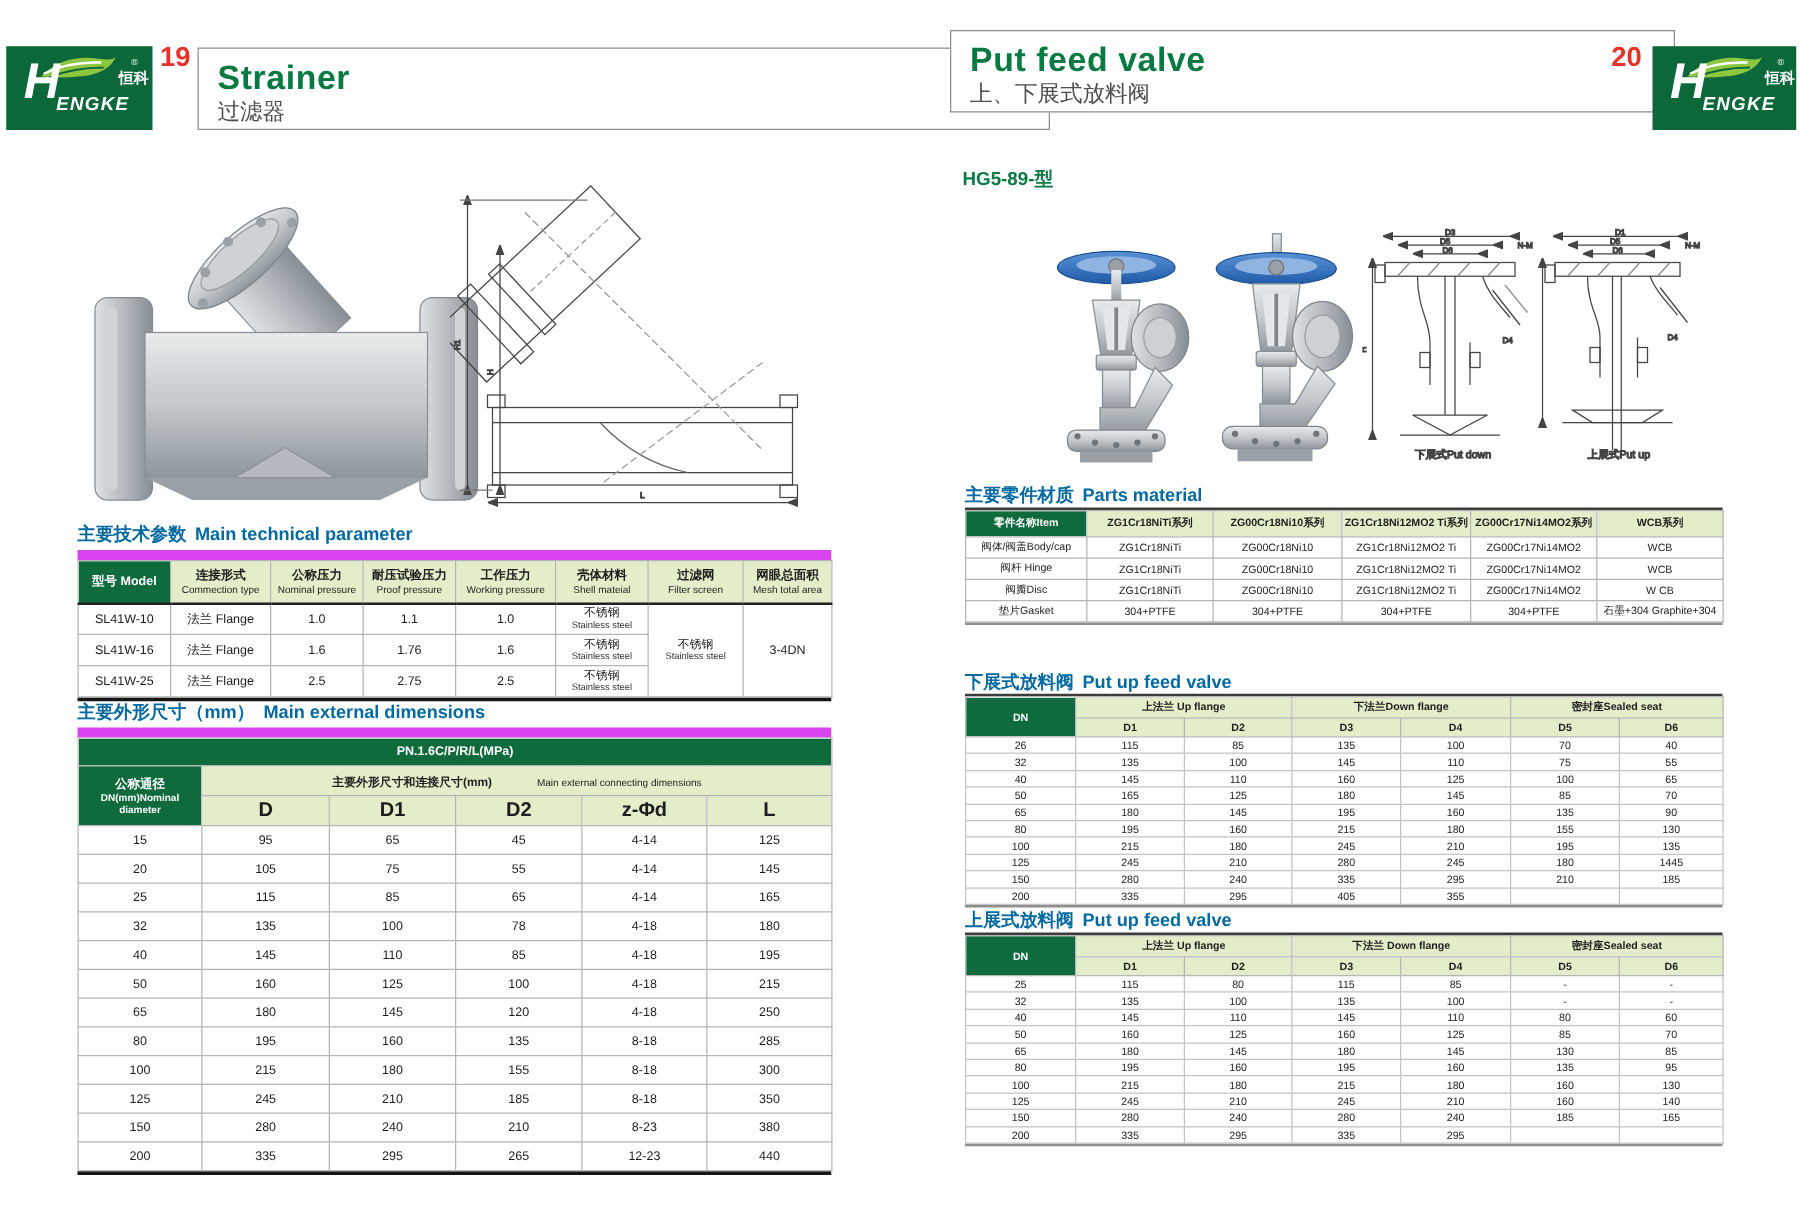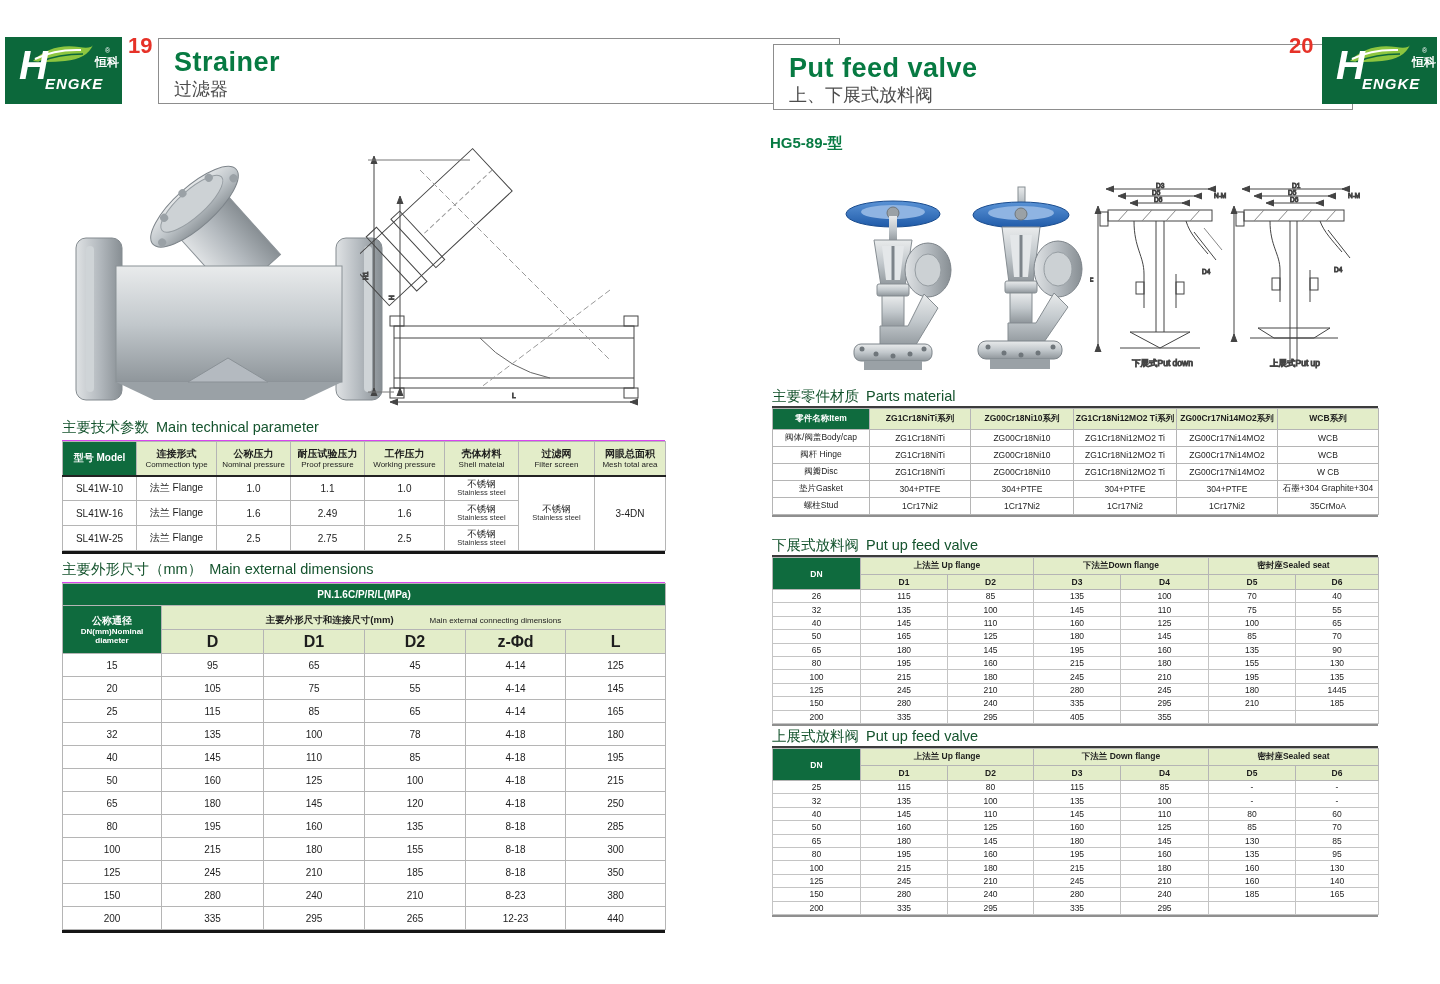--- a/index.html
+++ b/index.html
@@ -10,27 +10,27 @@
   .logo-box { background:#0c683b; overflow:hidden; }
   .logo-h { position:absolute; left:14px; top:6px; color:#ffffff; font-size:40px; font-weight:bold; font-style:italic; }
   .logo-rest { position:absolute; left:40px; top:38px; color:#ffffff; font-size:15px; font-weight:bold; font-style:italic; letter-spacing:1px; }
   .logo-zh { position:absolute; left:90px; top:17px; color:#ffffff; font-size:12px; font-weight:bold; }
   .logo-reg { position:absolute; left:100px; top:10px; color:#ffffff; font-size:7px; }
   .pageno { color:#e63228; font-weight:bold; font-size:22px; }
   .title-box { border:1px solid #8d8d8d; background:#fff; padding:9px 0 0 15px; }
   .h-title-en { color:#077a42; font-weight:bold; font-size:27px; letter-spacing:0.5px; line-height:28px; }
   .h-title-zh { color:#4d4d4d; font-size:18px; margin-top:1px; }
 
-  .sec-title { color:#14532d; font-weight:normal; font-size:14.5px; white-space:nowrap; }
+  .sec-title { color:#0369a1; font-weight:bold; font-size:14.5px; white-space:nowrap; }
   .sec-title .en { margin-left:7px; }
   .model-label { color:#077a42; font-weight:bold; font-size:15px; }
 
   table { border-collapse:collapse; table-layout:fixed; width:100%; }
   td, th { border:1px solid #b5b5b5; text-align:center; vertical-align:middle; padding:0 1px; color:#1d1d1d; overflow:hidden; }
-  .tblwrap { border-top:1px solid #d946ef; border-bottom:3px solid #161616; }
+  .tblwrap { border-top:8px solid #d946ef; border-bottom:3px solid #161616; }
   .tblwrap-r { border-top:2px solid #3c3c3c; border-bottom:2px solid #8f8f8f; }
   .hg { background:#0f6b3e; color:#ffffff; font-weight:bold; font-size:10px; }
   .hl { background:#e3edc9; }
   .th2 .zh { display:block; font-size:10px; font-weight:bold; line-height:12px; }
   .th2 .en { display:block; font-size:8px; font-weight:normal; line-height:9px; }
 
   #tech-table tr { height:25px; }
   #tech-table tr.hdr { height:34px; }
   #tech-table tr.hdr th { border-bottom:2px solid #222; }
   #tech-table td { font-size:10px; }
@@ -73,21 +73,21 @@
   <span class="logo-rest">ENGKE</span>
   <span class="logo-zh">恒科</span>
   <span class="logo-reg">®</span>
 </div>
 <div class="abs pageno" style="left:128px; top:33px;">19</div>
 <div class="abs title-box" style="left:158px; top:38px; width:682px; height:66px;">
   <div class="h-title-en">Strainer</div>
   <div class="h-title-zh">过滤器</div>
 </div>
 
-<div class="abs title-box" style="left:760px; top:44px; width:580px; height:66px;margin-left:13px;">
+<div class="abs title-box" style="left:760px; top:24px; width:580px; height:66px;">
   <div class="h-title-en">Put feed valve</div>
   <div class="h-title-zh">上、下展式放料阀</div>
 </div>
 <div class="abs pageno" style="left:1289px; top:33px;">20</div>
 <div class="abs logo-box" style="left:1322px; top:37px; width:115px; height:67px;">
   <svg class="abs" style="left:26px; top:4px;" width="64" height="28" viewBox="0 0 64 28">
     <path d="M2 20 Q20 2 48 6 Q60 8 62 4 Q56 18 34 20 Q14 22 2 20 Z" fill="#8dc63f"></path>
     <path d="M4 18 Q24 8 50 9" stroke="#ffffff" stroke-width="2" fill="none"></path>
     <path d="M8 21 Q28 13 52 13" stroke="#0c683b" stroke-width="1.5" fill="none"></path>
   </svg>
@@ -222,21 +222,21 @@
       <td rowspan="3" class="cell2">
             <span class="zh">不锈钢</span>
             <span class="en">Stainless steel</span>
           </td>
       <td rowspan="3">3-4DN</td>
     </tr>
     <tr>
       <td>SL41W-16</td>
       <td>法兰 Flange</td>
       <td>1.6</td>
-      <td>2.49</td>
+      <td>1.76</td>
       <td>1.6</td>
       <td class="cell2">
             <span class="zh">不锈钢</span>
             <span class="en">Stainless steel</span>
           </td>
     </tr>
     <tr>
       <td>SL41W-25</td>
       <td>法兰 Flange</td>
       <td>2.5</td>
@@ -553,28 +553,20 @@
           <td>W CB</td>
         </tr>
         <tr>
           <td>垫片Gasket</td>
           <td>304+PTFE</td>
           <td>304+PTFE</td>
           <td>304+PTFE</td>
           <td>304+PTFE</td>
           <td>石墨+304 Graphite+304</td>
         </tr>
-        <tr>
-          <td>螺柱Stud</td>
-          <td>1Cr17Ni2</td>
-          <td>1Cr17Ni2</td>
-          <td>1Cr17Ni2</td>
-          <td>1Cr17Ni2</td>
-          <td>35CrMoA</td>
-        </tr>
       </tbody>
   </table>
 </div>
 
 <div class="abs sec-title" style="left:772px; top:536px;">
   <span>下展式放料阀</span><span class="en">Put up feed valve</span>
 </div>
 
 <div class="abs tblwrap-r" style="left:772px; top:555px; width:606px;">
   <table id="down-table" class="rtab">

